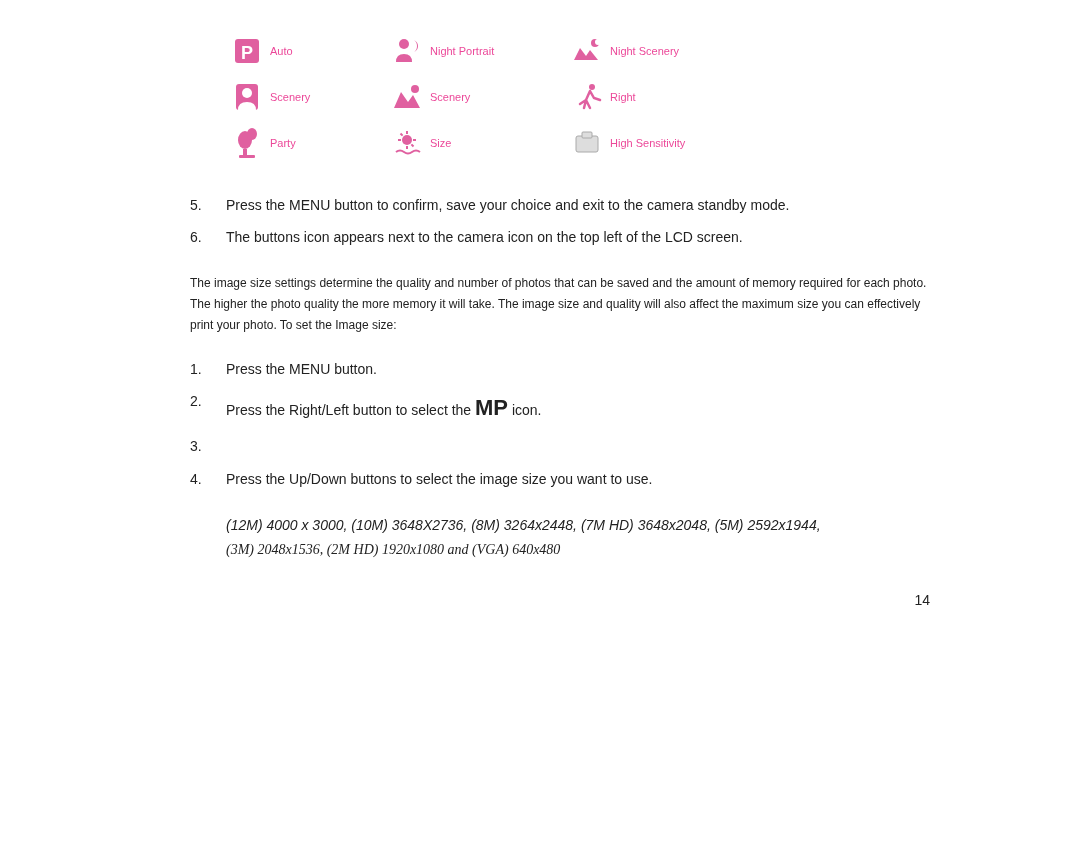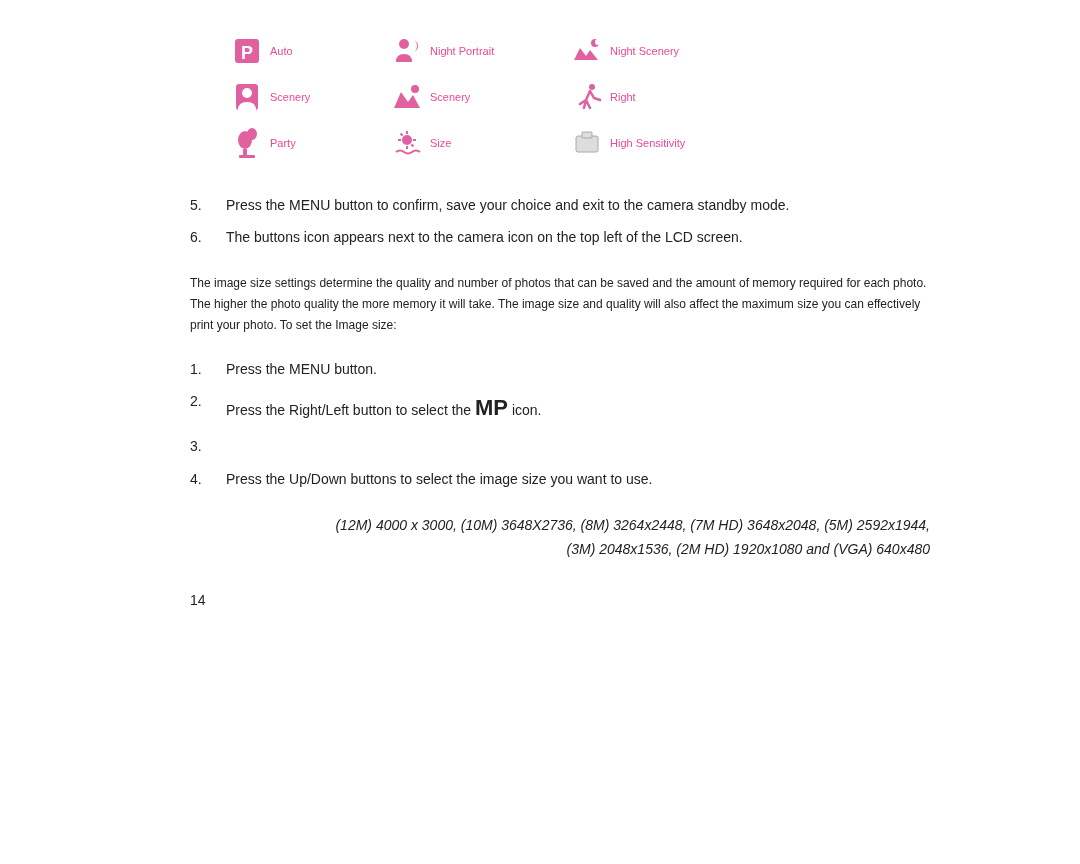--- a/index.html
+++ b/index.html
@@ -93,31 +93,30 @@
     }
 
     .body-paragraph {
       font-size: 12px;
       line-height: 1.75;
       margin-bottom: 22px;
     }
 
     .italic-text {
       font-style: italic;
-      text-align: right;
     }
 
     .mp-large {
       font-size: 22px;
       font-weight: bold;
       font-family: Liberation Sans, sans-serif;
     }
 
     .page-number {
-      text-align: left;
+      text-align: right;
       font-size: 14px;
       margin-top: 30px;
       color: #222;
     }
 
     
     .pink { fill: #e060a0; }
   </style>
 </head>
 <body>
@@ -270,19 +269,19 @@
         <span class="list-num">3.</span>
       </li>
       <li>
         <span class="list-num">4.</span>
         <span class="list-text">Press the Up/Down buttons to select the image size you want to use.</span>
       </li>
     </ol>
 
     <div style="margin-left: 36px; margin-top: 8px;">
       <p class="italic-text" style="line-height:1.7; font-size:14px;">(12M) 4000 x 3000, (10M) 3648X2736, (8M) 3264x2448, (7M HD) 3648x2048, (5M) 2592x1944,</p>
-      <p class="italic-text" style="line-height:1.7; font-size:14px;">(3M) 2048x1536, (2M HD) 1920x1080 and (VGA) 640x480</p>
+      <p class="italic-text" style="line-height:1.7; font-size:14px;font-family:Liberation Serif, serif;">(3M) 2048x1536, (2M HD) 1920x1080 and (VGA) 640x480</p>
     </div>
   </div>
 
   <div class="page-number">14</div>
 
 </div>
 
 </body></html>

